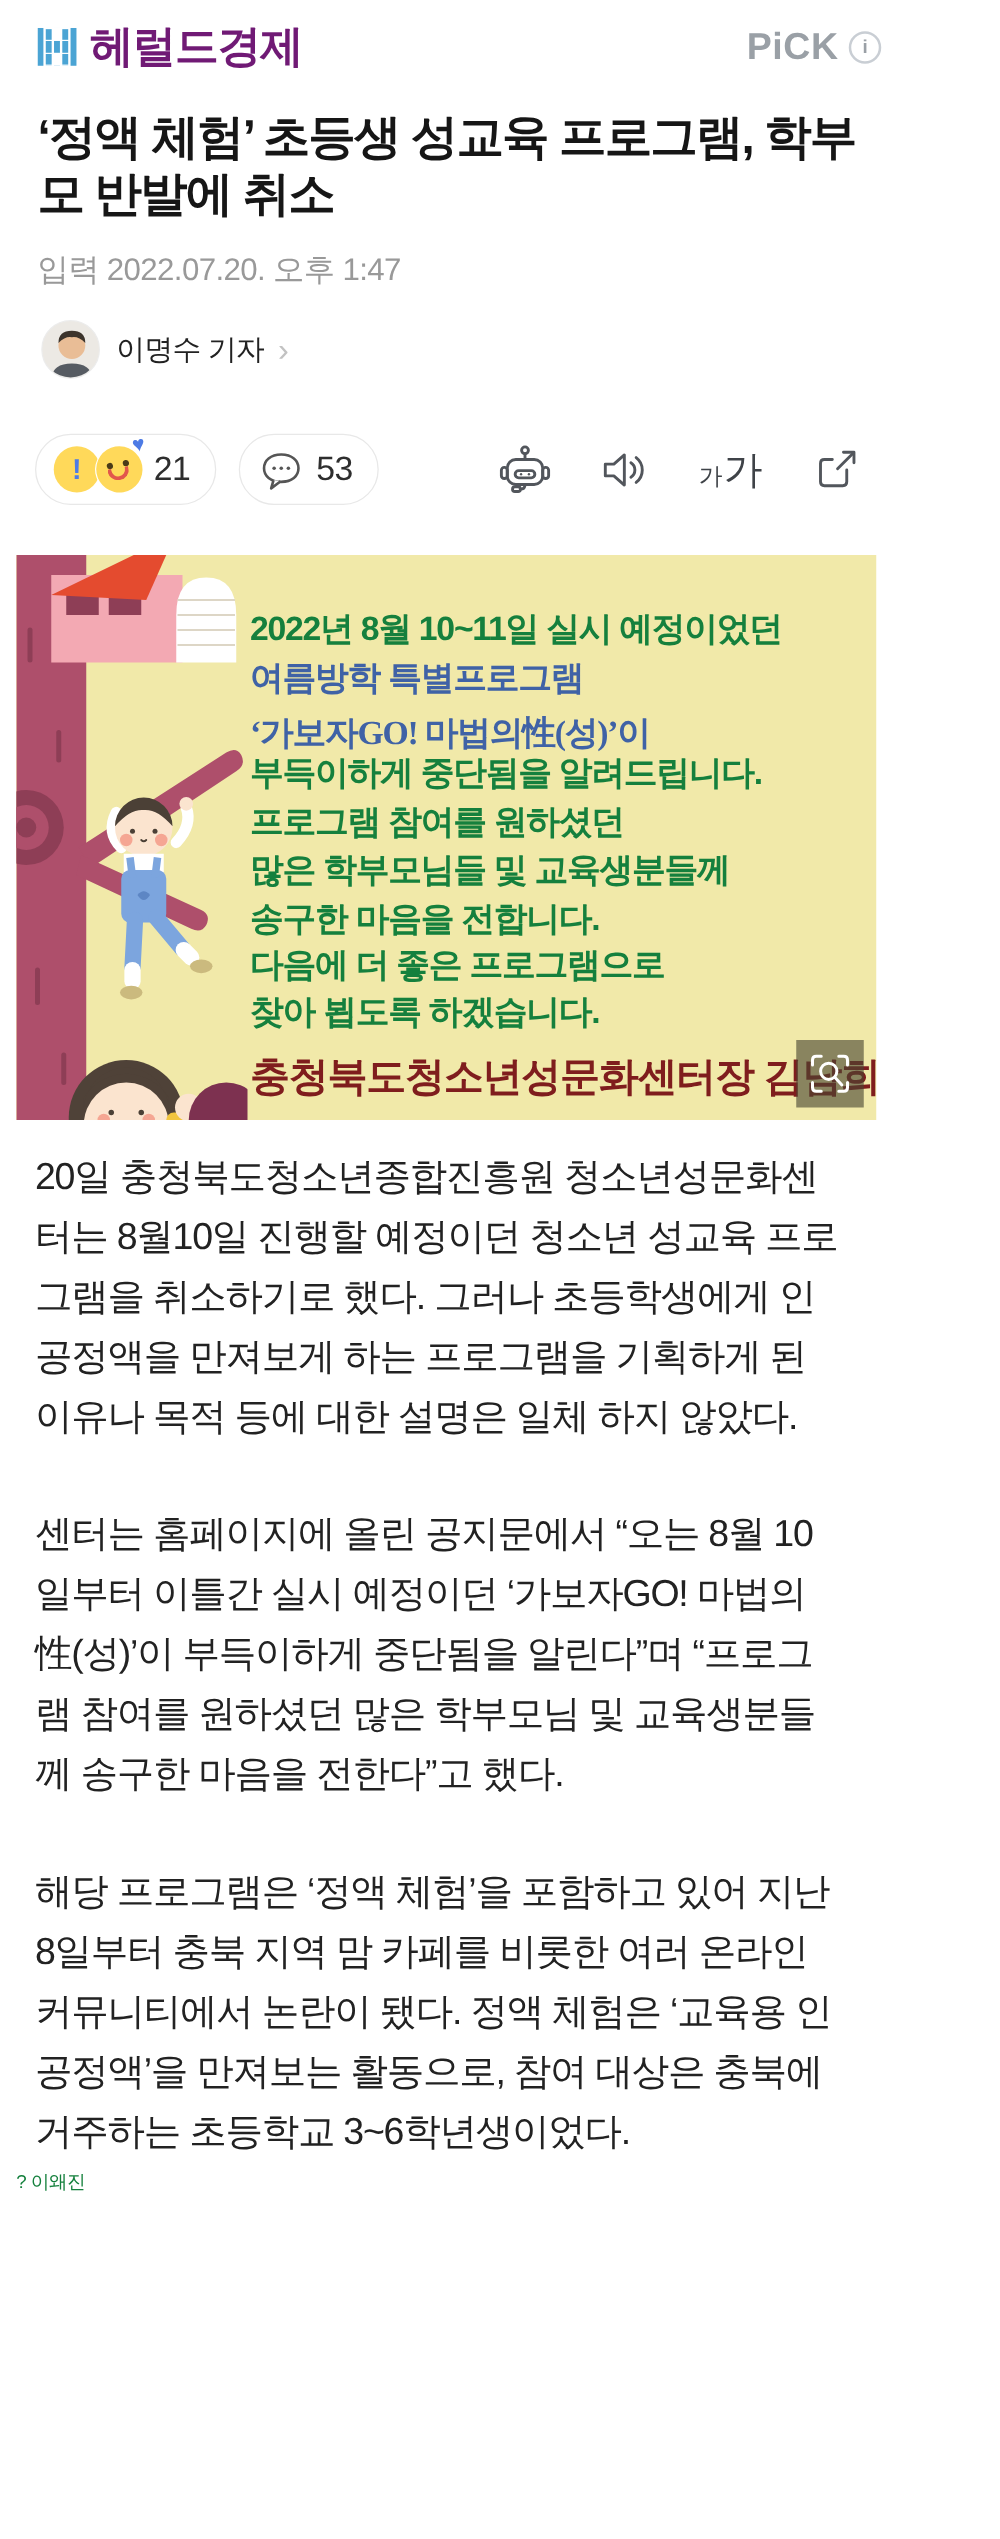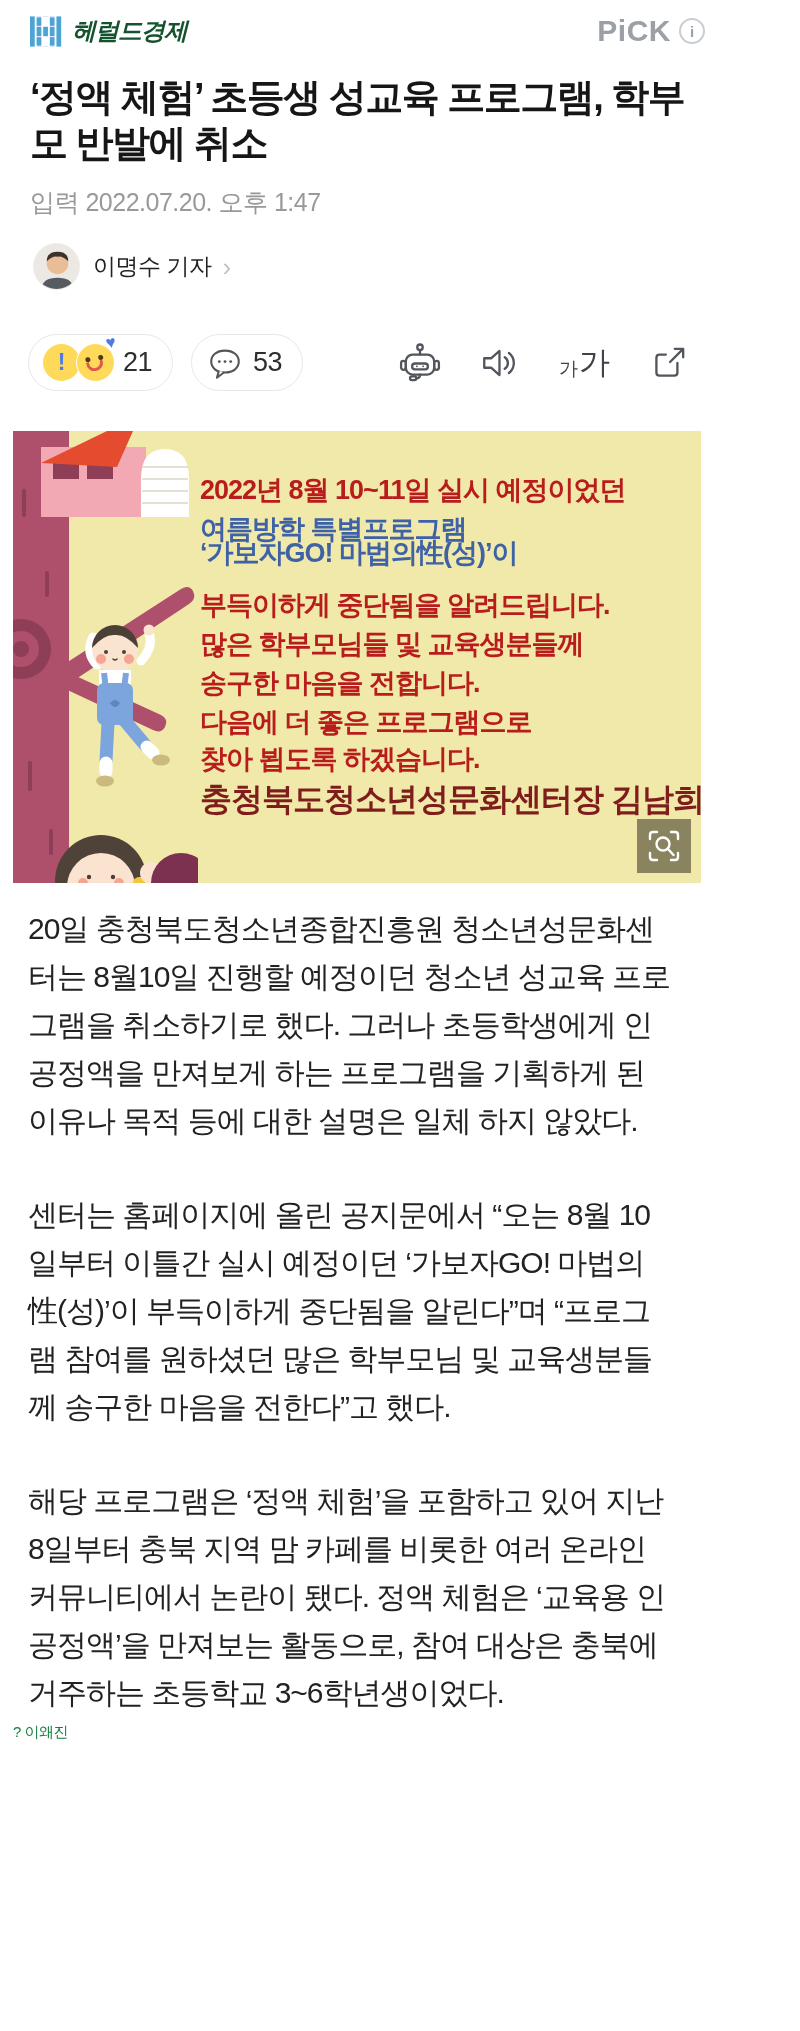--- a/index.html
+++ b/index.html
@@ -3,21 +3,21 @@
 <meta charset="utf-8">
 <style>
   * { margin:0; padding:0; box-sizing:border-box; }
   html,body { background:#fff; }
   body { font-family:"Liberation Sans","DejaVu Sans",sans-serif; }
   .page { position:relative; width:800px; height:2031px; background:#fff; overflow:hidden; }
 
   
   .topbar { display:flex; justify-content:space-between; align-items:center; padding:14px 95px 0 30px; }
   .brand { display:flex; align-items:center; gap:8px; cursor:pointer; }
-  .brand-name { font-size:24px; font-weight:800; color:#14532d; letter-spacing:-1px;font-style:italic; }
+  .brand-name { font-size:35px; font-weight:800; color:#701a75; letter-spacing:-1px; }
   .pick-wrap { display:flex; align-items:center; gap:8px; }
   .pick-label { font-size:30px; font-weight:800; color:#9aa0a6; letter-spacing:0.5px; }
   .info-circle { width:26px; height:26px; border:2px solid #c9ced4; border-radius:50%;
     display:flex; align-items:center; justify-content:center; font-size:15px; font-weight:700; color:#9aa0a6; }
 
   
   .title { margin:26px 30px 0; width:680px; font-size:38px; line-height:46px; font-weight:700;
     color:#161616; letter-spacing:-1.5px; word-break:break-all; }
   .date { margin:20px 30px 0; font-size:25px; color:#999; letter-spacing:-0.5px; }
   .reporter { margin:24px 30px 0 33px; display:flex; align-items:center; gap:13px; cursor:pointer; width:fit-content; }
@@ -42,24 +42,24 @@
   .emoji.smile .heart { position:absolute; top:-8px; right:-5px; color:#4D7BE5; font-size:17px; }
   .tools { display:flex; align-items:center; gap:38px; }
   .tool { cursor:pointer; display:flex; align-items:flex-end; }
   .fontsize { gap:1px; color:#3f4348; }
   .fs-small { font-size:19px; line-height:1; } .fs-big { font-size:31px; line-height:1; font-weight:500; }
 
   
   .notice { position:relative; margin:40px 0 0 13px; width:688px; height:452px; background:#F1E9A9; overflow:hidden; cursor:pointer; }
   .illus { position:absolute; left:0; top:0; }
   .notice-text { position:absolute; left:0; top:0; width:100%; height:100%; }
-  .nl { position:absolute; left:187px; font-size:27px; font-weight:600; color:#b91c1c; letter-spacing:-1px; white-space:nowrap; }
+  .nl { position:absolute; left:187px; font-size:27px; font-weight:600; color:#15803d; letter-spacing:-1px; white-space:nowrap; }
   .nl.blue { color:#3f62a6; font-weight:800; }
   .nl.sign { color:#7f1d1d; font-weight:800; font-size:32px; }
-  .nl:nth-child(1){top:41px;} .nl:nth-child(2){top:80px;} .nl:nth-child(3){top:104px;}
+  .nl:nth-child(1){top:41px;} .nl:nth-child(2){top:80px;} .nl:nth-child(3){top:124px;font-family:Liberation Serif, serif;}
   .nl:nth-child(4){top:156px;} .nl:nth-child(5){top:195px;} .nl:nth-child(6){top:234px;}
   .nl:nth-child(7){top:273px;} .nl:nth-child(8){top:310px;} .nl:nth-child(9){top:347px;}
   .nl:nth-child(10){top:396px;}
   .zoom-btn { position:absolute; right:10px; bottom:10px; width:54px; height:54px;
     background:rgba(72,70,50,0.62); display:flex; align-items:center; justify-content:center; cursor:pointer; }
 
   
   .body { margin:22px 30px 0 28px; width:650px; }
   .body p { font-size:30px; line-height:48px; color:#222; letter-spacing:-1px; word-break:break-all; margin:0 0 46px; }
   .body p:last-child { margin-bottom:0; }
@@ -234,20 +234,21 @@
         <rect x="120" y="446" width="28" height="16" rx="6" fill="#F2C53F"></rect>
         <circle cx="138" cy="442" r="11" fill="#FBE4CF"></circle>
         <circle cx="168" cy="452" r="30" fill="#7D3150"></circle>
       </svg>
     </span>
     <div class="notice-text">
       <div class="nl normal">2022년 8월 10~11일 실시 예정이었던</div>
       <div class="nl blue">여름방학 특별프로그램</div>
       <div class="nl blue">‘가보자GO! 마법의性(성)’이</div>
       <div class="nl normal">부득이하게 중단됨을 알려드립니다.</div>
+      <div class="nl normal">프로그램 참여를 원하셨던</div>
       <div class="nl normal">많은 학부모님들 및 교육생분들께</div>
       <div class="nl normal">송구한 마음을 전합니다.</div>
       <div class="nl normal">다음에 더 좋은 프로그램으로</div>
       <div class="nl normal">찾아 뵙도록 하겠습니다.</div>
       <div class="nl sign">충청북도청소년성문화센터장 김남희 올림</div>
     </div>
     <div class="zoom-btn">
       <svg width="40" height="40" viewBox="0 0 40 40" fill="none" stroke="#ffffff" stroke-width="2.4" stroke-linecap="round" stroke-linejoin="round">
         <path d="M6 13 V9 Q6 6 9 6 H13"></path>
         <path d="M27 6 H31 Q34 6 34 9 V13"></path>

